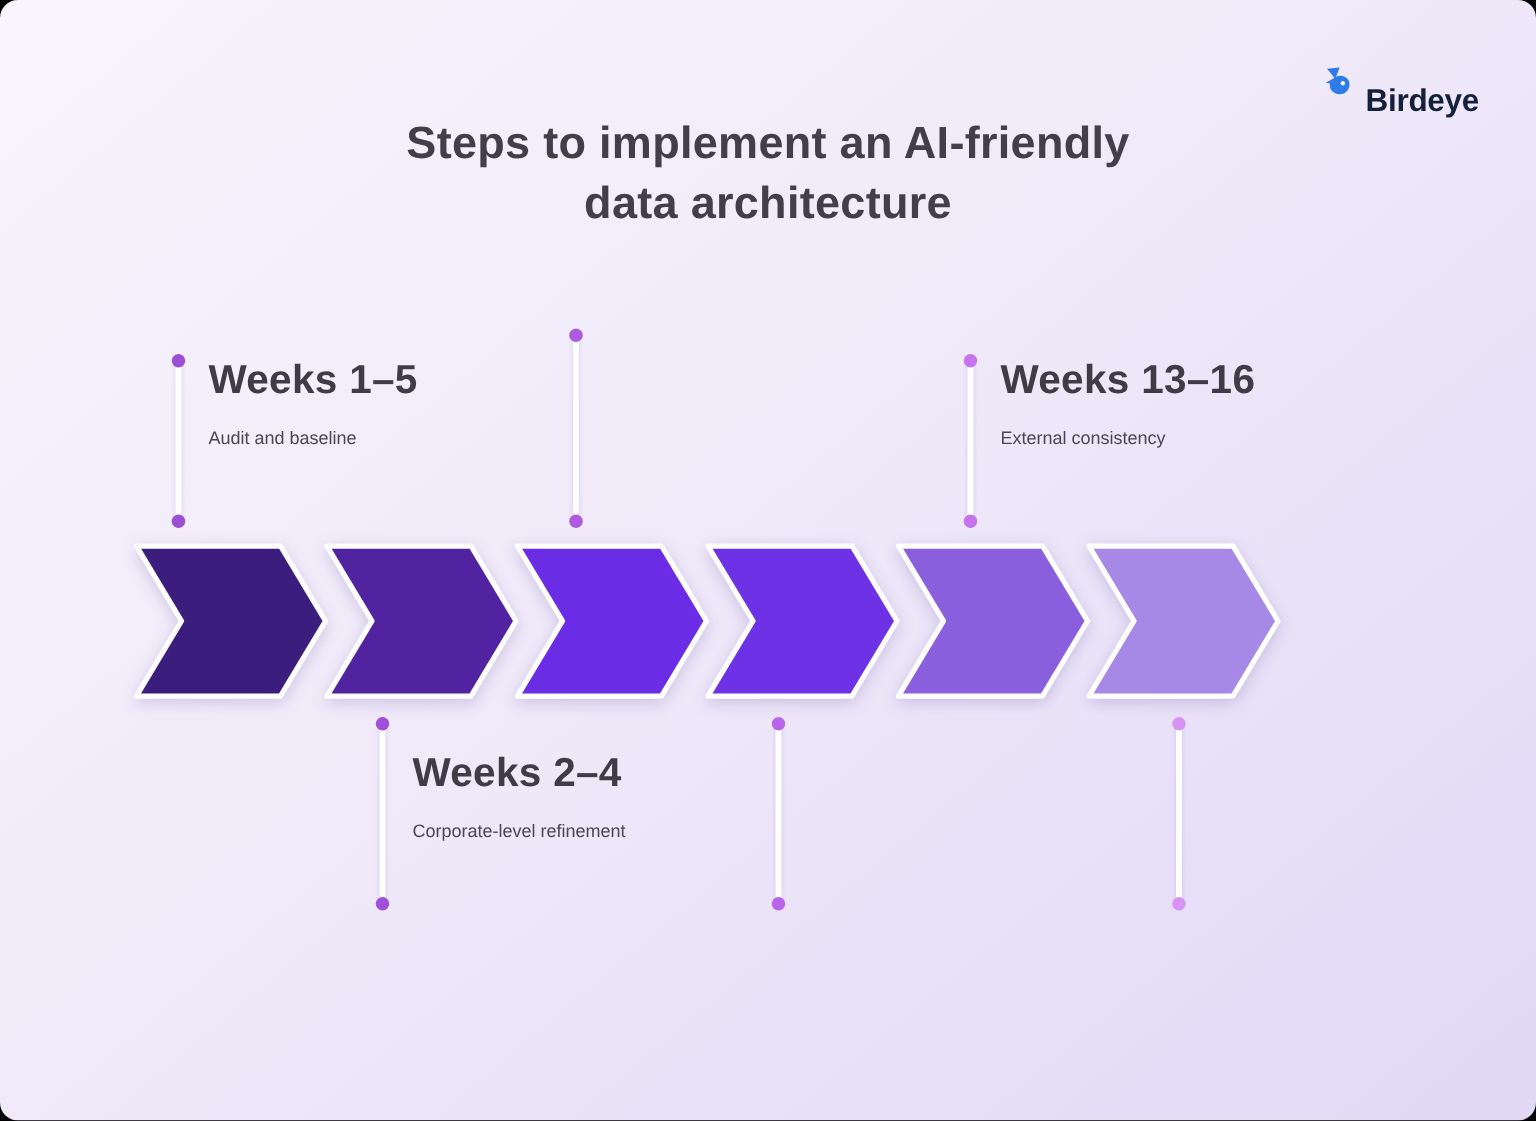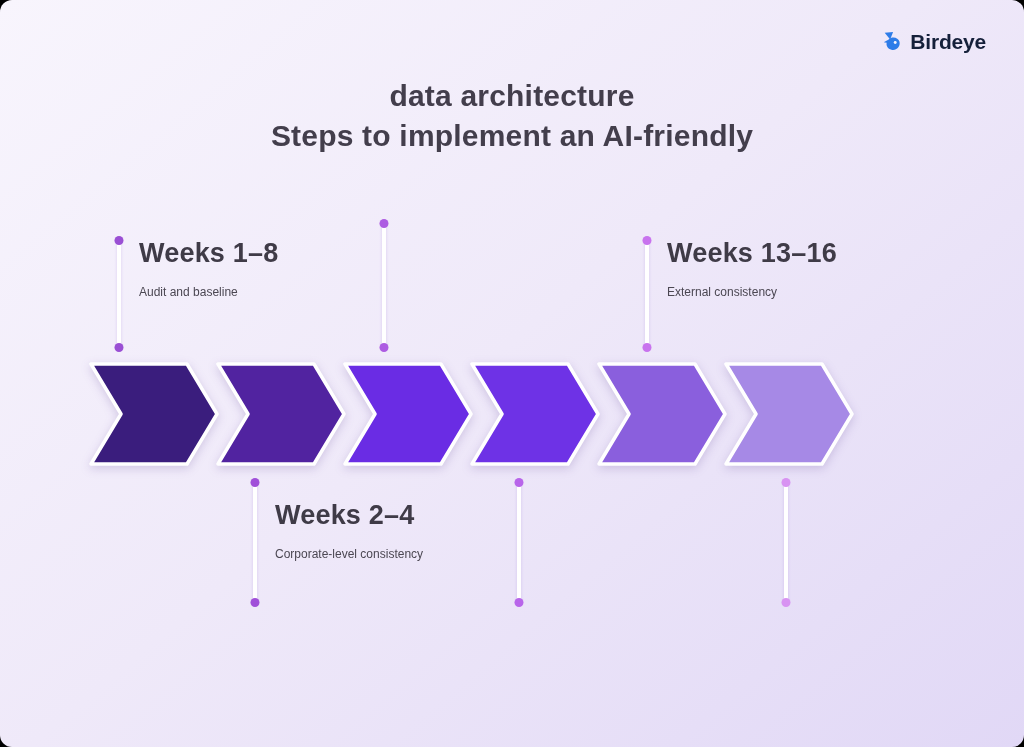--- a/index.html
+++ b/index.html
@@ -8,21 +8,21 @@
     width:1024px;height:747px;
     border-radius:12px;
     overflow:hidden;
     background:linear-gradient(140deg,#f8f5fd 0%,#efe9f9 48%,#e1d8f6 100%);
     font-family:"Liberation Sans", sans-serif;
     -webkit-font-smoothing:antialiased;
   }
 
   
   .logo{position:absolute;top:30px;right:38px;display:flex;align-items:center;gap:7px;}
-  .logo-text{font-size:21px;font-weight:700;color:#15203a;letter-spacing:-0.2px;}
+  .logo-text{font-size:21px;font-weight:700;color:#15203a;letter-spacing:-0.2px;margin-top:26px;}
 
   
   .title{
     position:absolute;top:76px;left:0;right:0;
     text-align:center;font-size:30px;font-weight:600;color:#433e4c;
     line-height:40px;letter-spacing:0.2px;
   }
 
   
   .chevron{position:absolute;top:361px;width:132px;height:106px;
@@ -51,22 +51,22 @@
       <svg width="22" height="22" viewBox="0 0 24 24">
         <path d="M4 2 L13.2 1 L10 9.2 Z" fill="#2e7ce8"></path>
         <path d="M3 12.2 L8.4 9.2 C12 5.4 19 6.8 20.2 11.8 C21.4 17.4 16.6 21.6 11.4 20.4 C7.4 19.4 5.4 16 6.2 12.8 Z" fill="#2e7ce8"></path>
         <circle cx="15.5" cy="12.5" r="1.6" fill="#f8f5fd"></circle>
       </svg>
     </span>
     <span class="logo-text">Birdeye</span>
   </div>
 
   <div class="title">
+    <div>Steps to implement an AI-friendly</div>
     <div>data architecture</div>
-    <div>Steps to implement an AI-friendly</div>
   </div>
 
   <svg class="chevron" style="left:88px" viewBox="0 0 132 106">
       <polygon points="3,3 99,3 129,53 99,103 3,103 33,53" stroke="#ffffff" stroke-width="3.5" stroke-linejoin="round" fill="#3a1d7d"></polygon>
     </svg>
   <svg class="chevron" style="left:215px" viewBox="0 0 132 106">
       <polygon points="3,3 99,3 129,53 99,103 3,103 33,53" stroke="#ffffff" stroke-width="3.5" stroke-linejoin="round" fill="#5123a0"></polygon>
     </svg>
   <svg class="chevron" style="left:342px" viewBox="0 0 132 106">
       <polygon points="3,3 99,3 129,53 99,103 3,103 33,53" stroke="#ffffff" stroke-width="3.5" stroke-linejoin="round" fill="#6a2ce4"></polygon>
@@ -101,26 +101,26 @@
   <div class="connector" style="left:517px;top:482px;height:121px">
     <span class="dot dot-top" style="background-color: rgb(184, 101, 234);"></span>
     <span class="dot dot-bottom" style="background-color: rgb(184, 101, 234);"></span>
   </div>
   <div class="connector" style="left:784px;top:482px;height:121px">
     <span class="dot dot-top" style="background-color: rgb(216, 147, 242);"></span>
     <span class="dot dot-bottom" style="background-color: rgb(216, 147, 242);"></span>
   </div>
 
   <div class="label" style="left:139px;top:238px">
-    <h2>Weeks 1–8</h2>
+    <h2>Weeks 1–5</h2>
     <p>Audit and baseline</p>
   </div>
   <div class="label" style="left:667px;top:238px">
     <h2>Weeks 13–16</h2>
     <p>External consistency</p>
   </div>
 
   <div class="label" style="left:275px;top:500px">
     <h2>Weeks 2–4</h2>
-    <p>Corporate-level consistency</p>
+    <p>Corporate-level refinement</p>
   </div>
 
 </div>
 
 </body></html>

